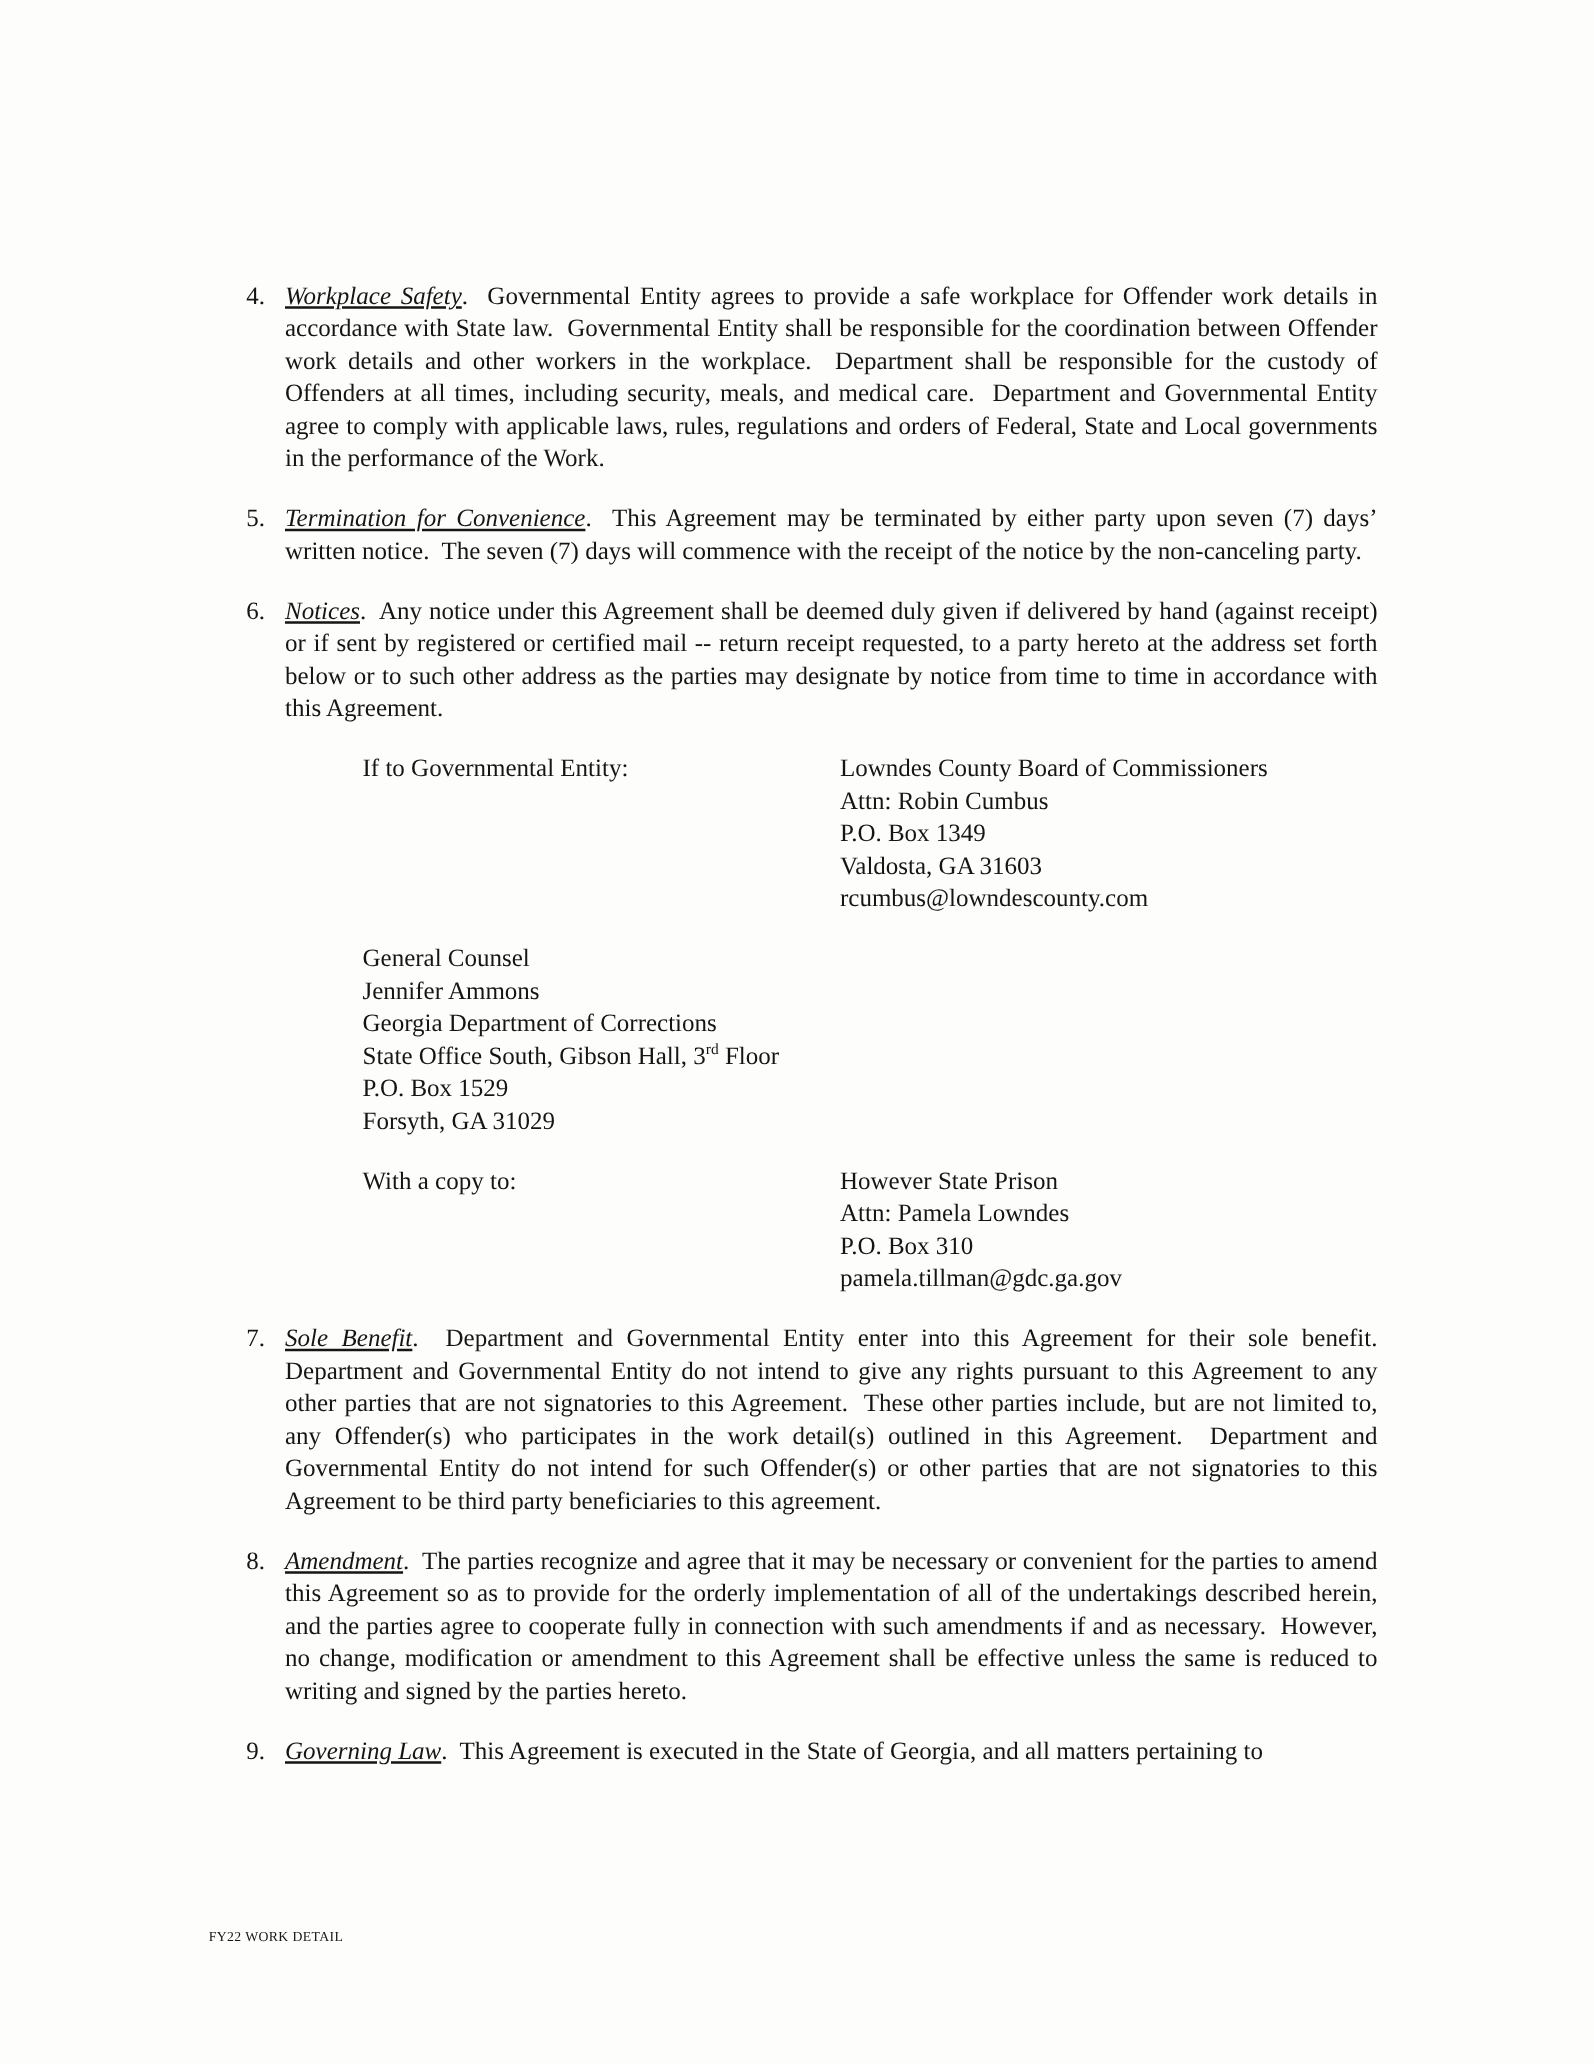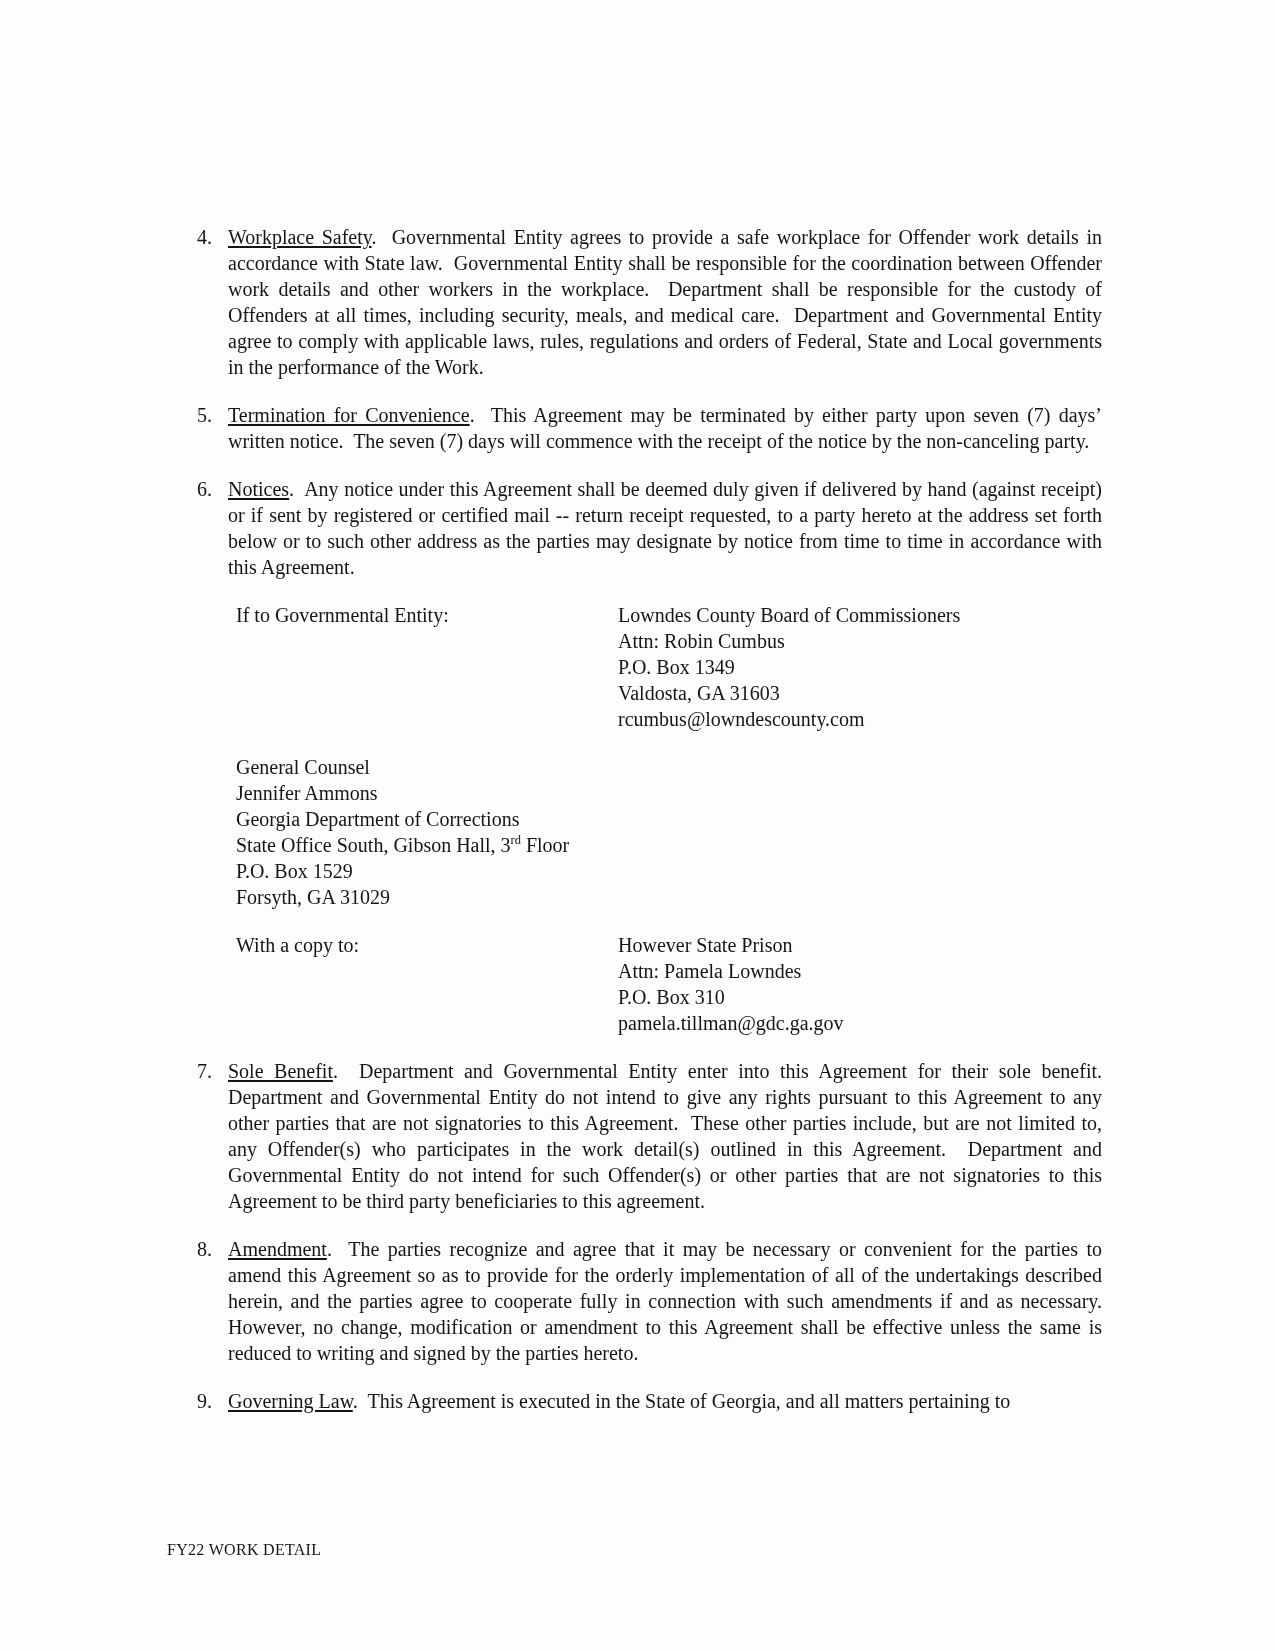--- a/index.html
+++ b/index.html
@@ -21,30 +21,30 @@
     left: 197px;
     width: 905px;
   }
   .section { display: flex; margin-bottom: 22px; }
   .section-num { width: 31px; flex: none; }
   .section-para {
     width: 874px;
     text-align: justify;
     white-space: pre-wrap;
   }
-  .section-title { text-decoration: underline; text-underline-offset: 2px; }
-  .notice { display: flex; margin-left: 39px; margin-bottom: 22px; }
+  .section-title { text-decoration: underline; text-underline-offset: 2px; font-style: italic; }
+  .notice { display: flex; margin-left: 93px; margin-bottom: 22px; }
   .notice-label { width: 382px; flex: none; }
   .notice-lines { flex: 1; }
   sup { font-size: 0.62em; vertical-align: super; line-height: 0; }
   .footer {
     position: absolute;
     left: 167px;
     top: 1540px;
-    font-size: 16px;
+    font-size: 11px;
     line-height: 20px;
     letter-spacing: 0.3px;
   }
 </style>
 </head>
 <body>
 
 <div class="page">
   <div class="content">
 

